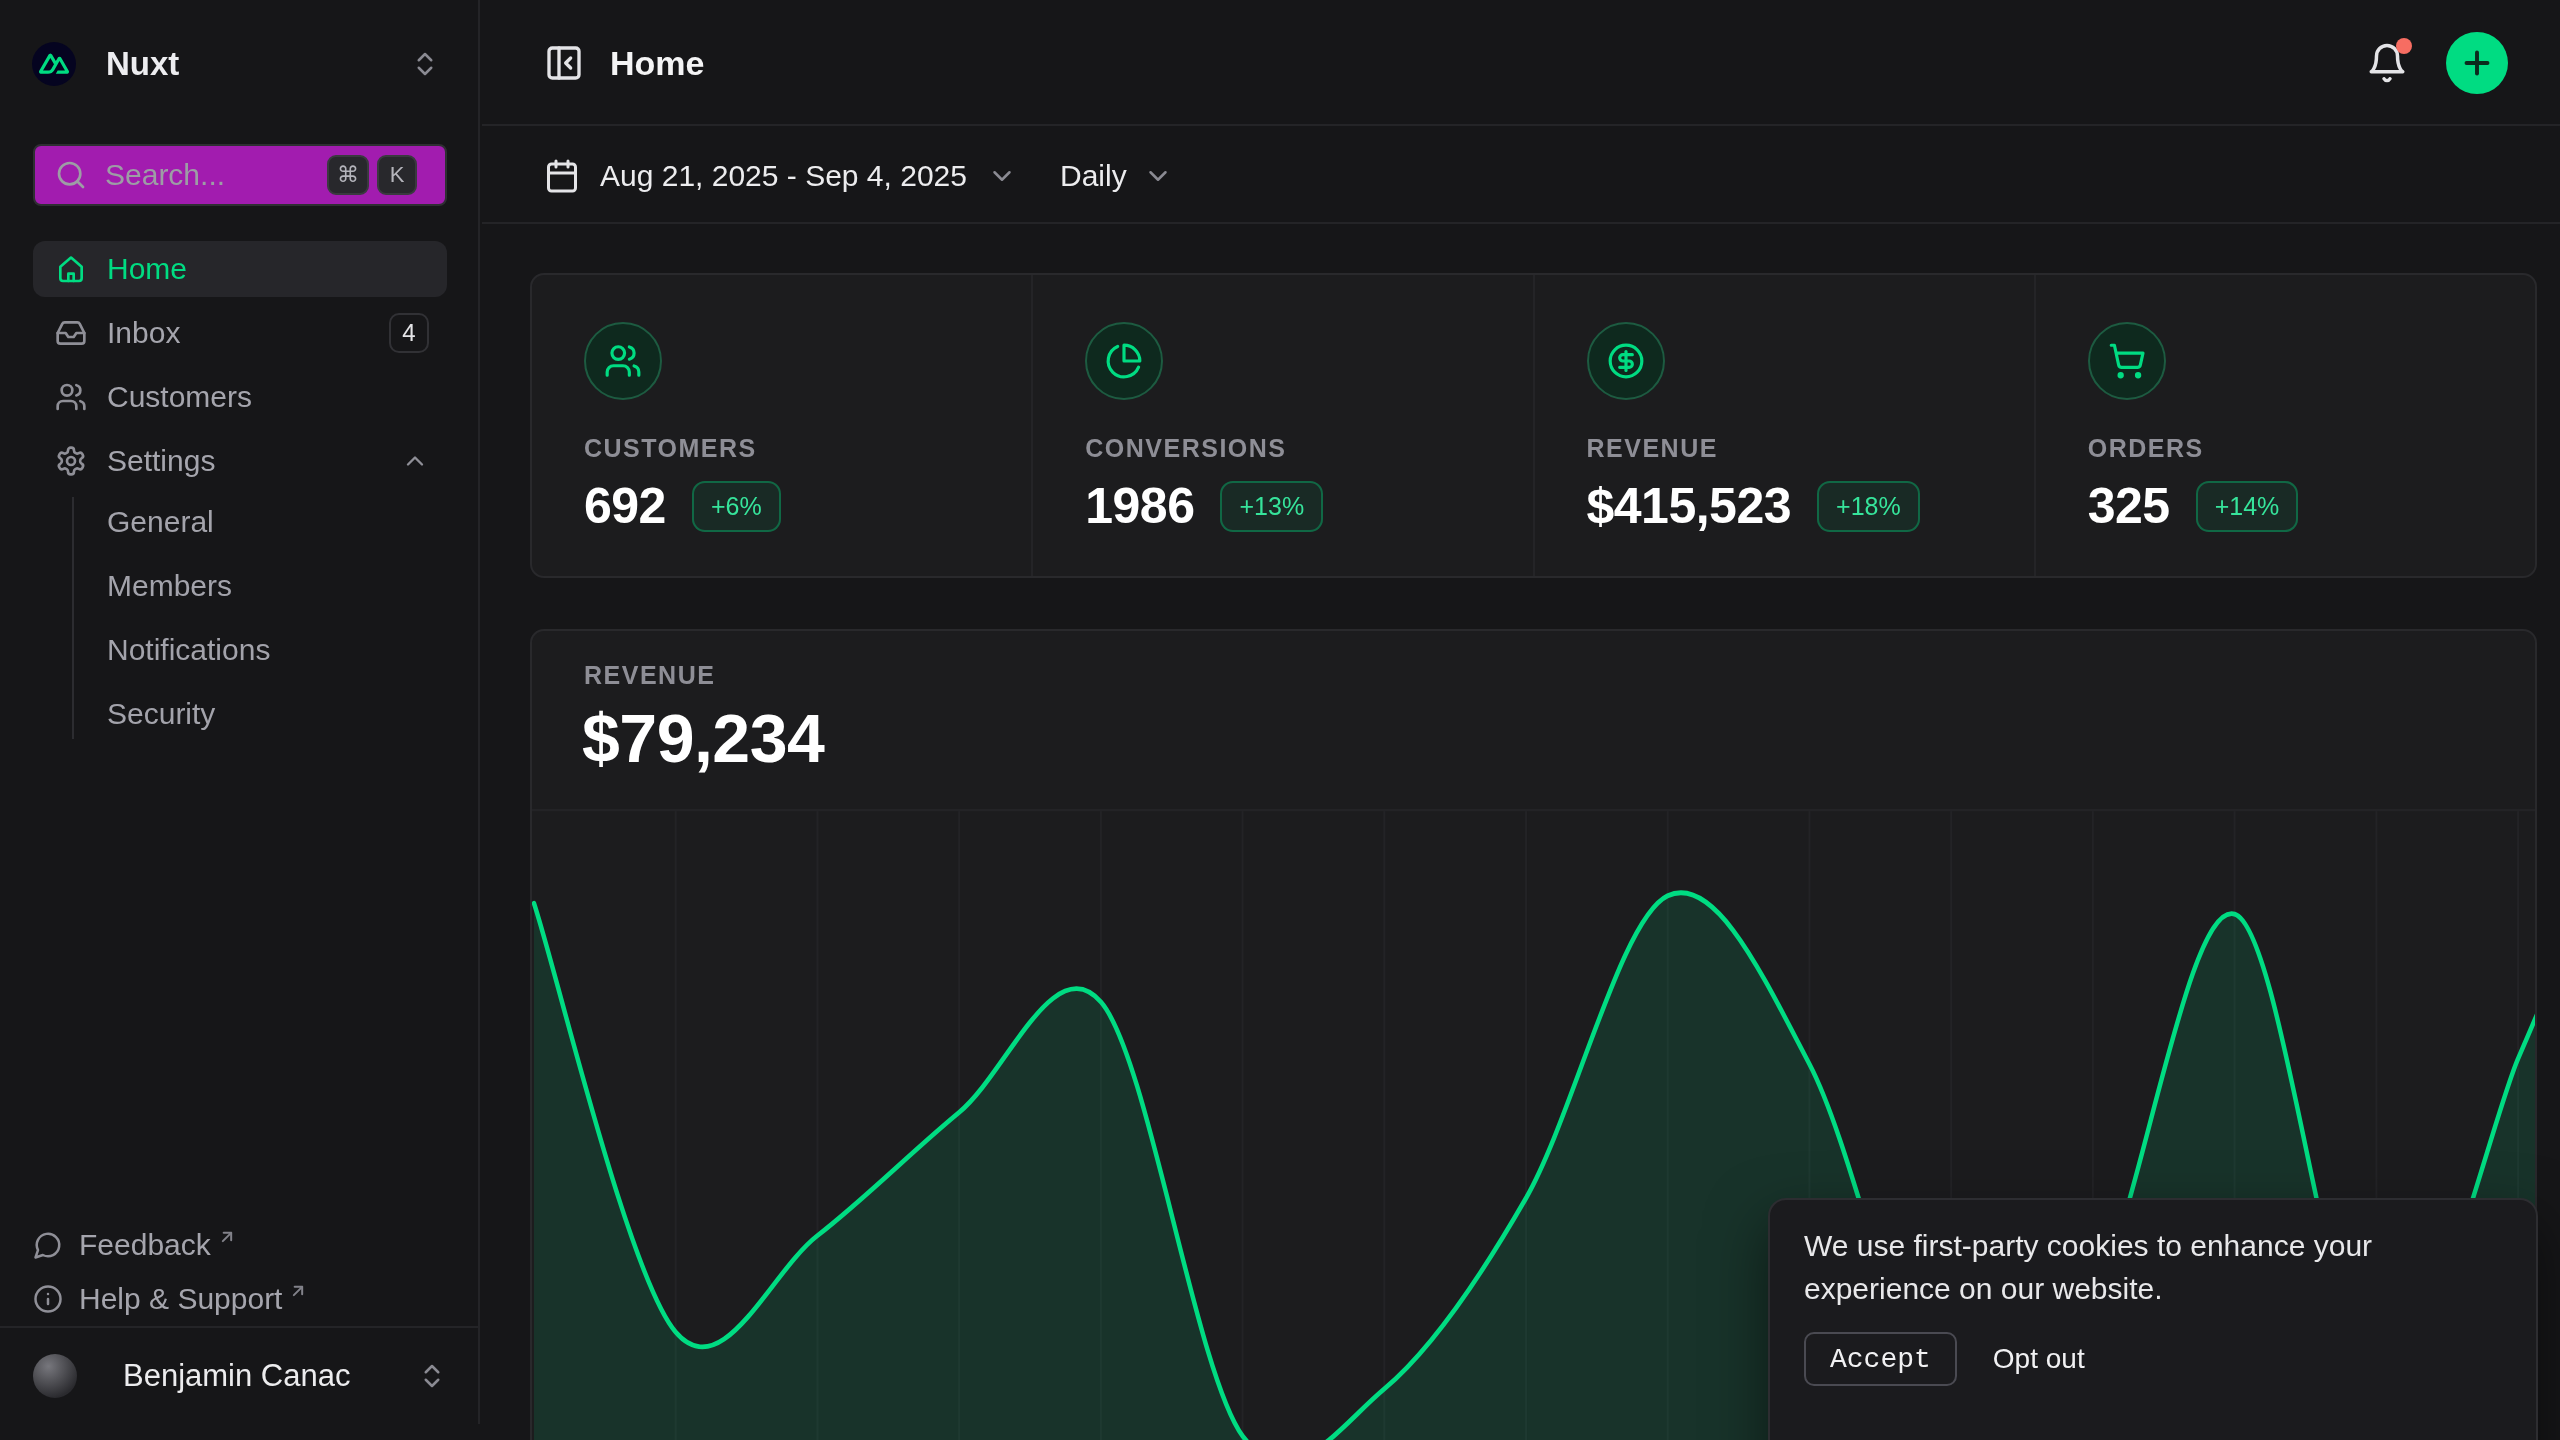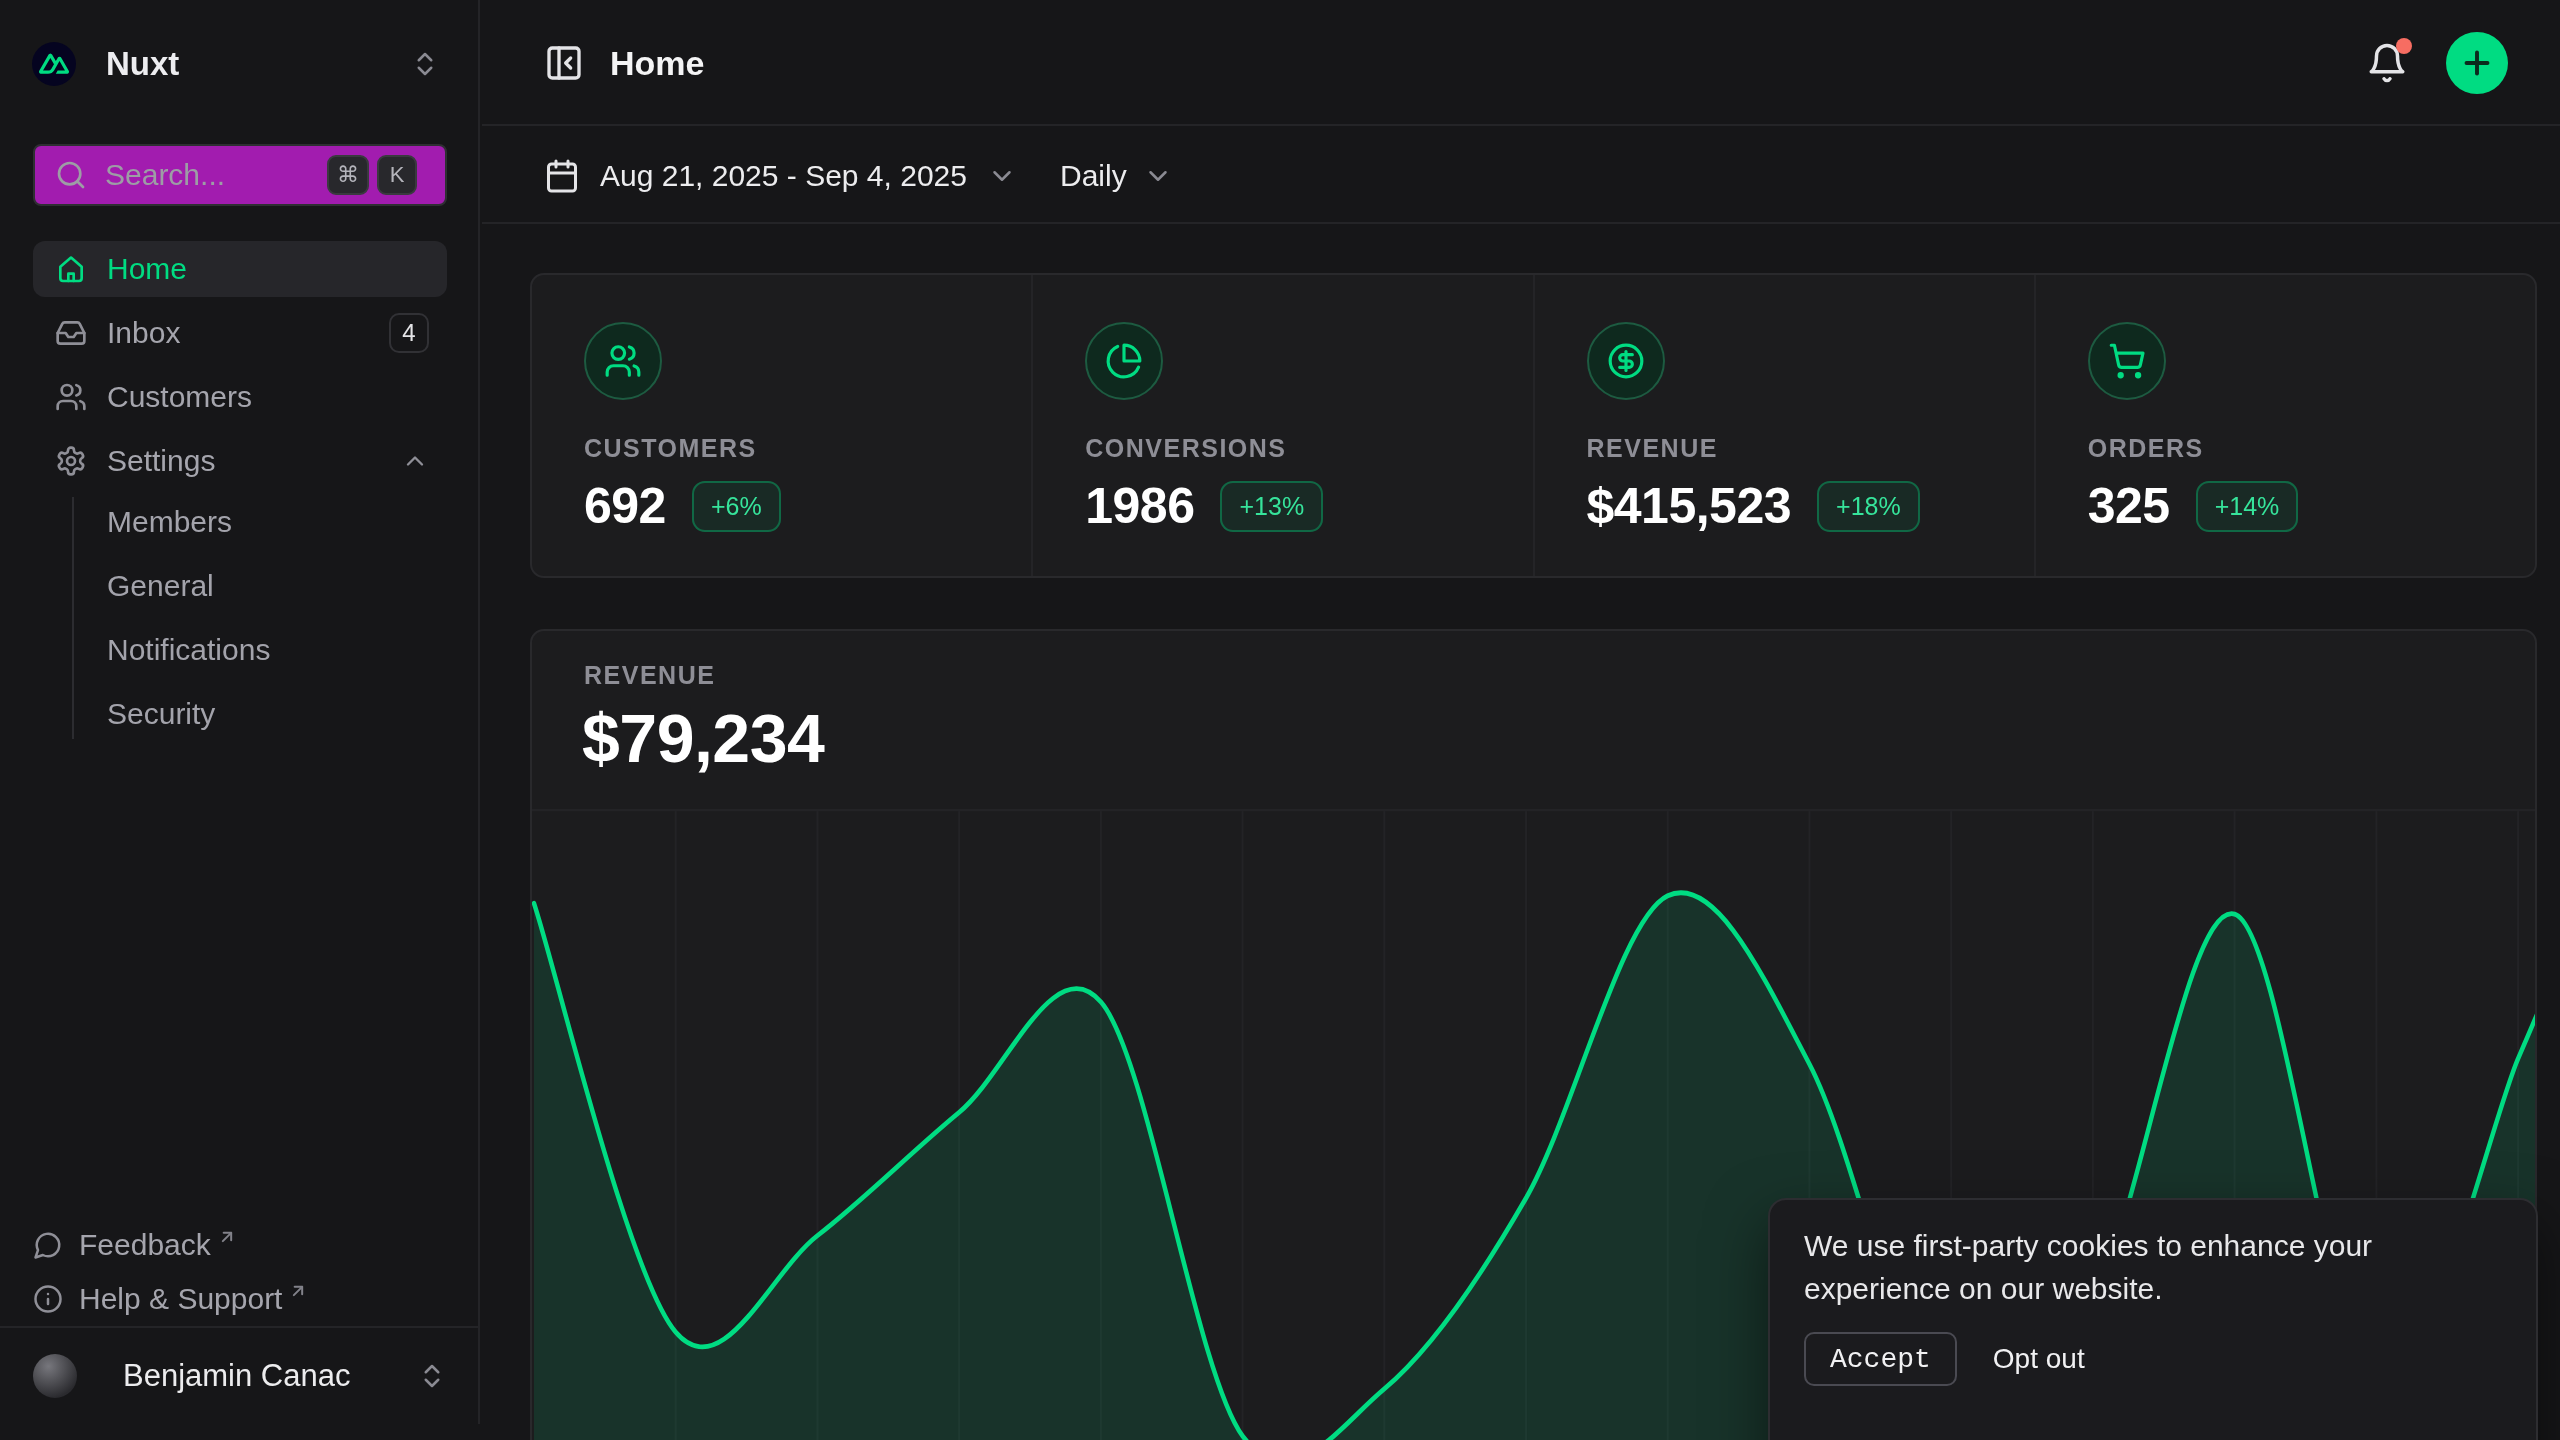--- a/index.html
+++ b/index.html
@@ -163,22 +163,22 @@
           <circle cx="12" cy="12" r="3"></circle>
         </svg>
       <span class="label">Settings</span>
       <span class="chev">
         <svg width="28" height="28" viewBox="0 0 24 24" fill="none" stroke="currentColor" stroke-width="2" stroke-linecap="round" stroke-linejoin="round">
             <path d="m6 15 6-6 6 6"></path>
           </svg>
       </span>
     </div>
     <div class="subnav">
+      <div class="subnav-item">General</div>
       <div class="subnav-item">Members</div>
-      <div class="subnav-item">General</div>
       <div class="subnav-item">Notifications</div>
       <div class="subnav-item">Security</div>
     </div>
   </nav>
 
   <div class="side-footer">
     <div class="foot-item">
       <svg width="30" height="30" viewBox="0 0 24 24" fill="none" stroke="#8f8f97" stroke-width="2" stroke-linecap="round" stroke-linejoin="round">
           <path d="M7.9 20A9 9 0 1 0 4 16.1L2 22Z"></path>
         </svg>

